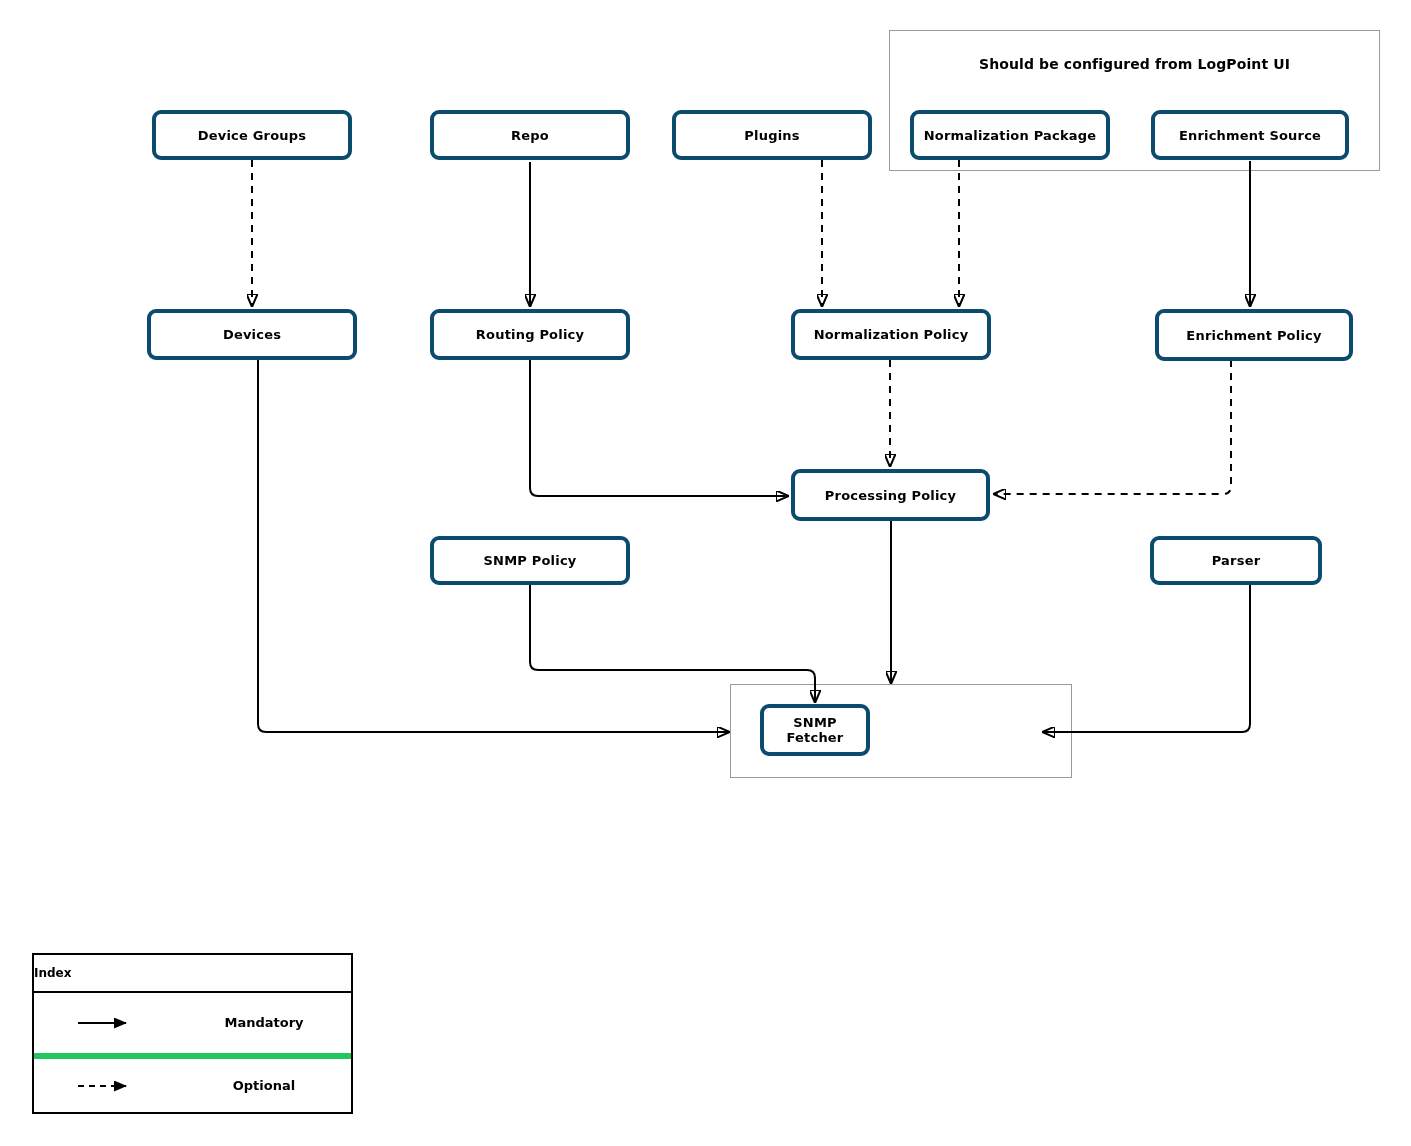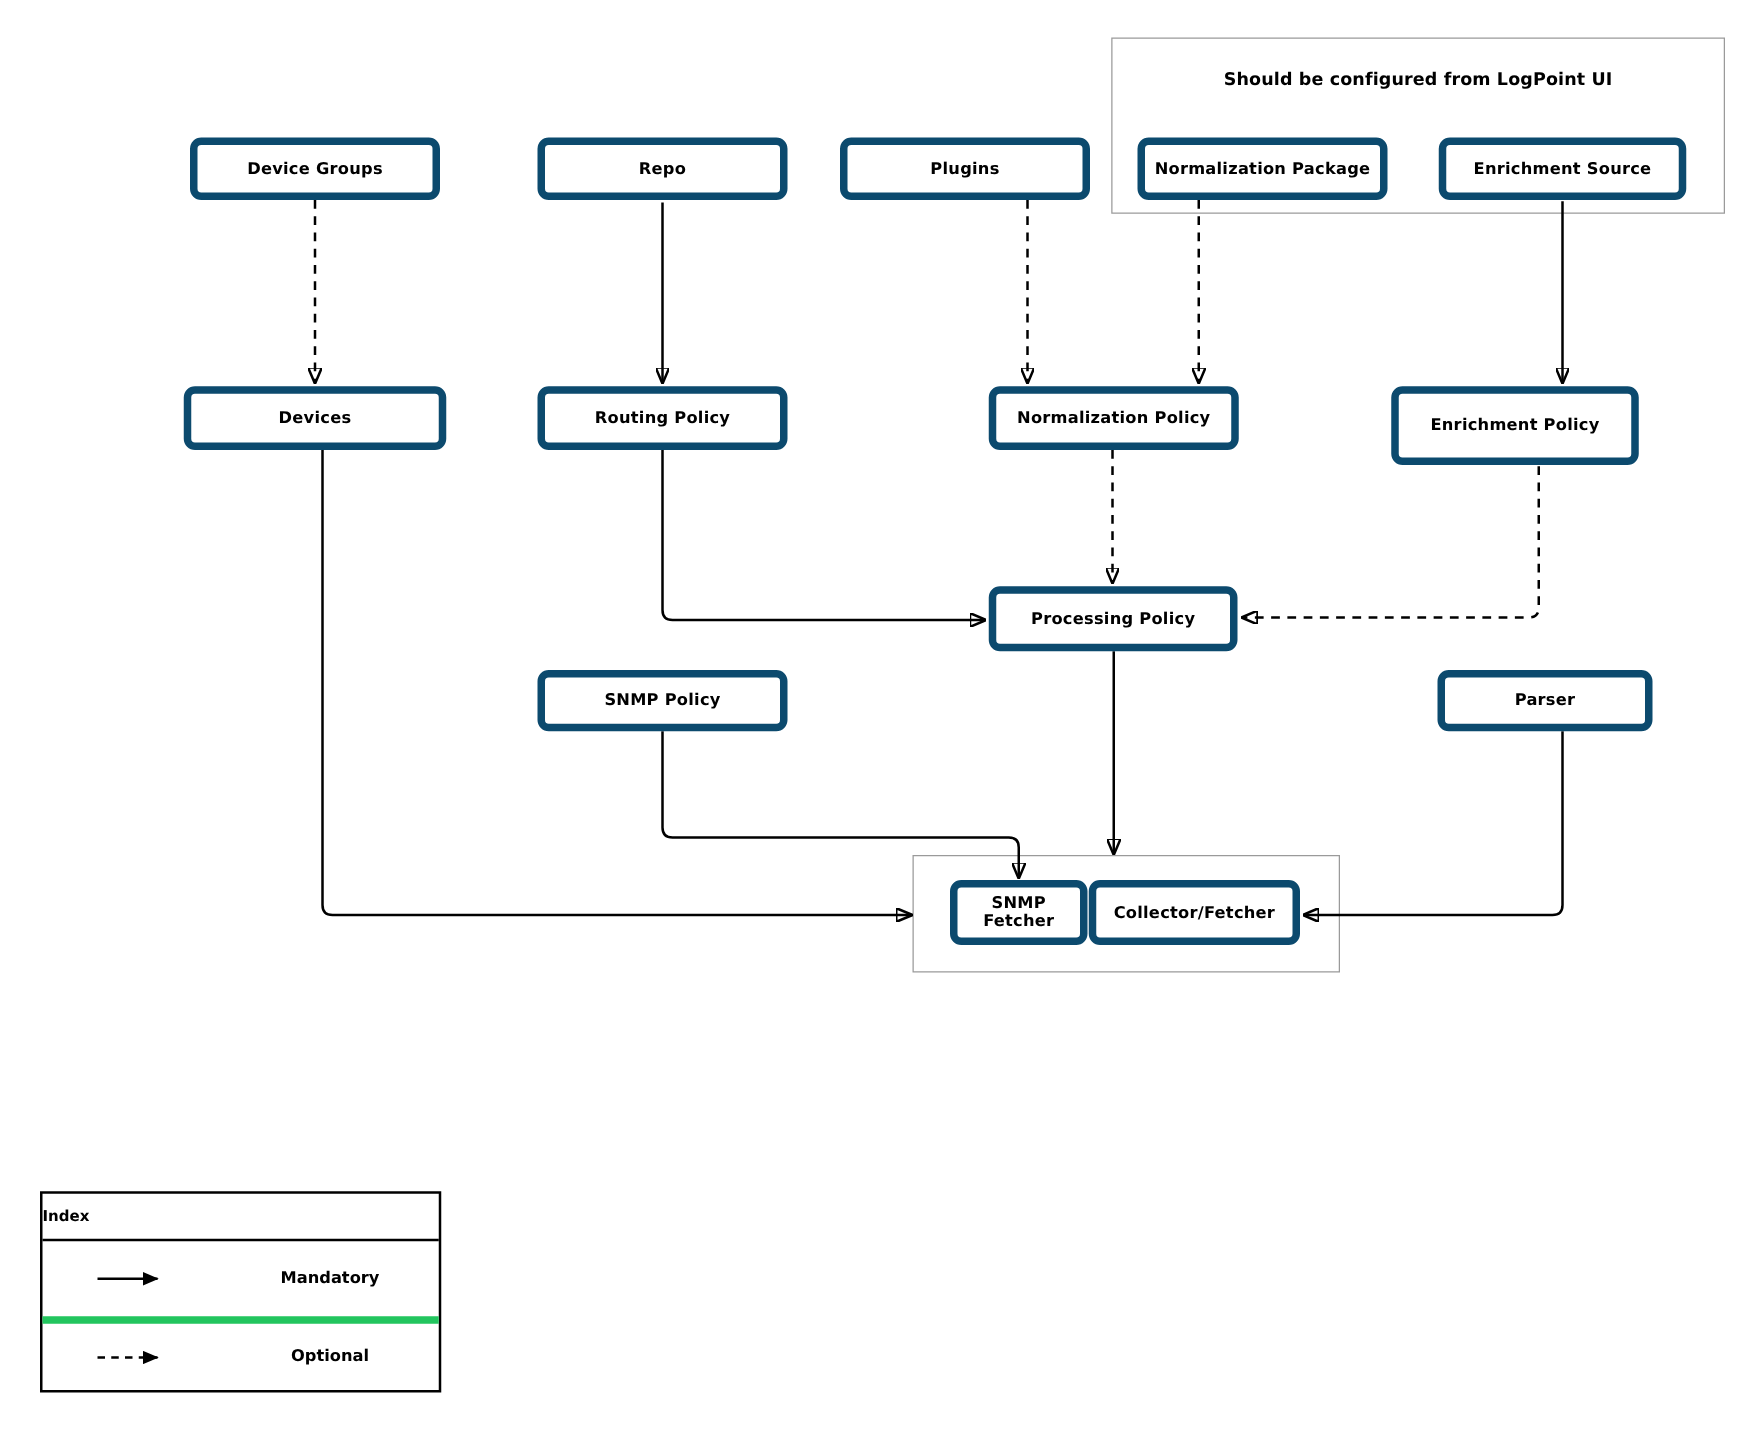--- a/index.html
+++ b/index.html
@@ -17,21 +17,21 @@
     box-sizing:border-box;z-index:1;
   }
   .group-title{
     text-align:center;font-weight:bold;font-size:14px;
     padding-top:25px;letter-spacing:0.1px;
   }
   svg.wires{position:absolute;left:0;top:0;z-index:2;}
   .wires path{fill:none;stroke:#000;stroke-width:2;}
   .wires path.dashed{stroke-dasharray:7 6;}
   .node{
-    position:absolute;background:#ffffff;border:6px solid #0c4a6e;border-radius:9px;
+    position:absolute;background:#ffffff;border:4px solid #0c4a6e;border-radius:9px;
     display:flex;align-items:center;justify-content:center;
     font-weight:bold;font-size:13px;text-align:center;
     box-sizing:border-box;z-index:3;letter-spacing:0.2px;
   }
   .legend{
     position:absolute;left:32px;top:953px;width:321px;height:161px;
     border:2px solid #000;box-sizing:border-box;background:#fff;z-index:3;
   }
   .legend-header{
     height:38px;display:flex;align-items:center;
@@ -101,39 +101,36 @@
 
   <div class="node" style="left:147px;top:309px;width:210px;height:51px;">
     <span>Devices</span>
   </div>
   <div class="node" style="left:430px;top:309px;width:200px;height:51px;">
     <span>Routing Policy</span>
   </div>
   <div class="node" style="left:791px;top:309px;width:200px;height:51px;">
     <span>Normalization Policy</span>
   </div>
-  <div class="node" style="left:1113px;top:309px;width:198px;height:63px;">
+  <div class="node" style="left:1155px;top:309px;width:198px;height:52px;">
     <span>Enrichment Policy</span>
   </div>
 
   <div class="node" style="left:791px;top:469px;width:199px;height:52px;">
     <span>Processing Policy</span>
   </div>
   <div class="node" style="left:430px;top:536px;width:200px;height:49px;">
     <span>SNMP Policy</span>
   </div>
   <div class="node" style="left:1150px;top:536px;width:172px;height:49px;">
     <span>Parser</span>
   </div>
 
   <div class="node" style="left:760px;top:704px;width:110px;height:52px;">
     <span>SNMP Fetcher</span>
-  </div>
-  <div class="node" style="left:871px;top:704px;width:169px;height:52px;">
-    <span>Collector/Fetcher</span>
   </div>
 
   <div class="legend">
     <div class="legend-header">
       <span>Index</span>
     </div>
     <div class="legend-row">
       <svg class="arrow-sample" width="64" height="14" viewBox="0 0 64 14">
         <defs>
           <marker id="arrL1" markerWidth="13" markerHeight="11" refX="12" refY="5.5" orient="auto" markerUnits="userSpaceOnUse">

